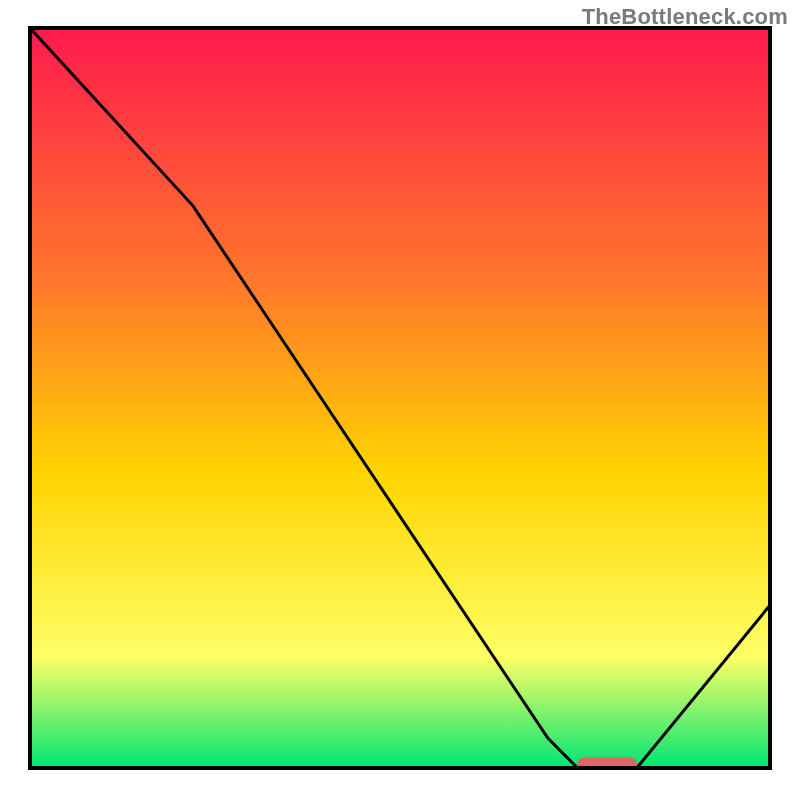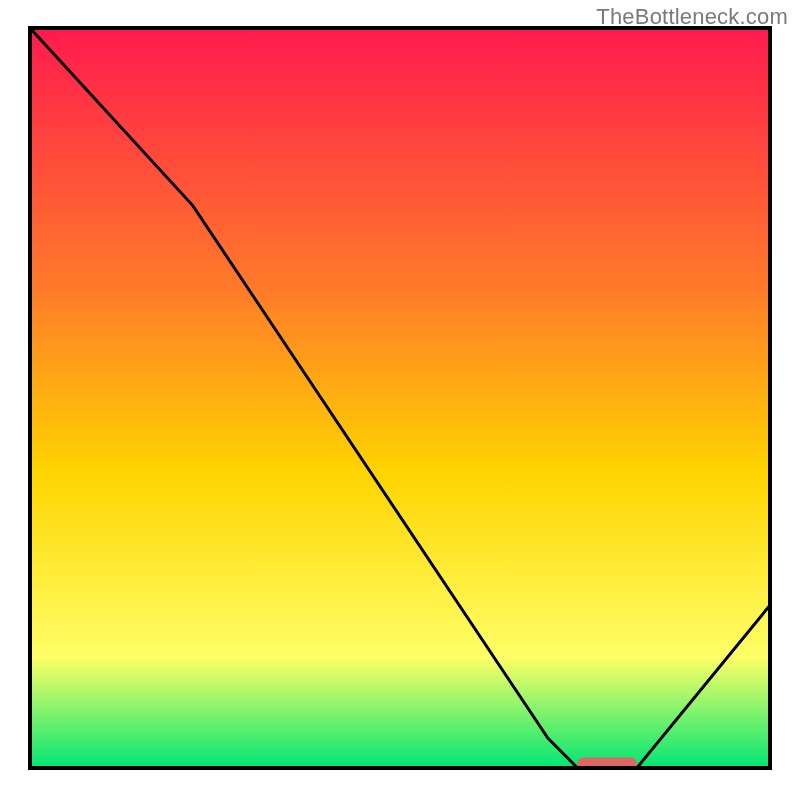--- a/index.html
+++ b/index.html
@@ -15,21 +15,21 @@
     position: relative;
     width: 800px;
     height: 800px;
   }
   .watermark {
     position: absolute;
     top: 4px;
     right: 12px;
     color: #7a7a7a;
     font-size: 22px;
-    font-weight: 400;
+    font-weight: 700;
     letter-spacing: 0.2px;
     z-index: 10;
   }
   svg {
     position: absolute;
     top: 0; left: 0;
     width: 800px;
     height: 800px;
   }
 </style>

